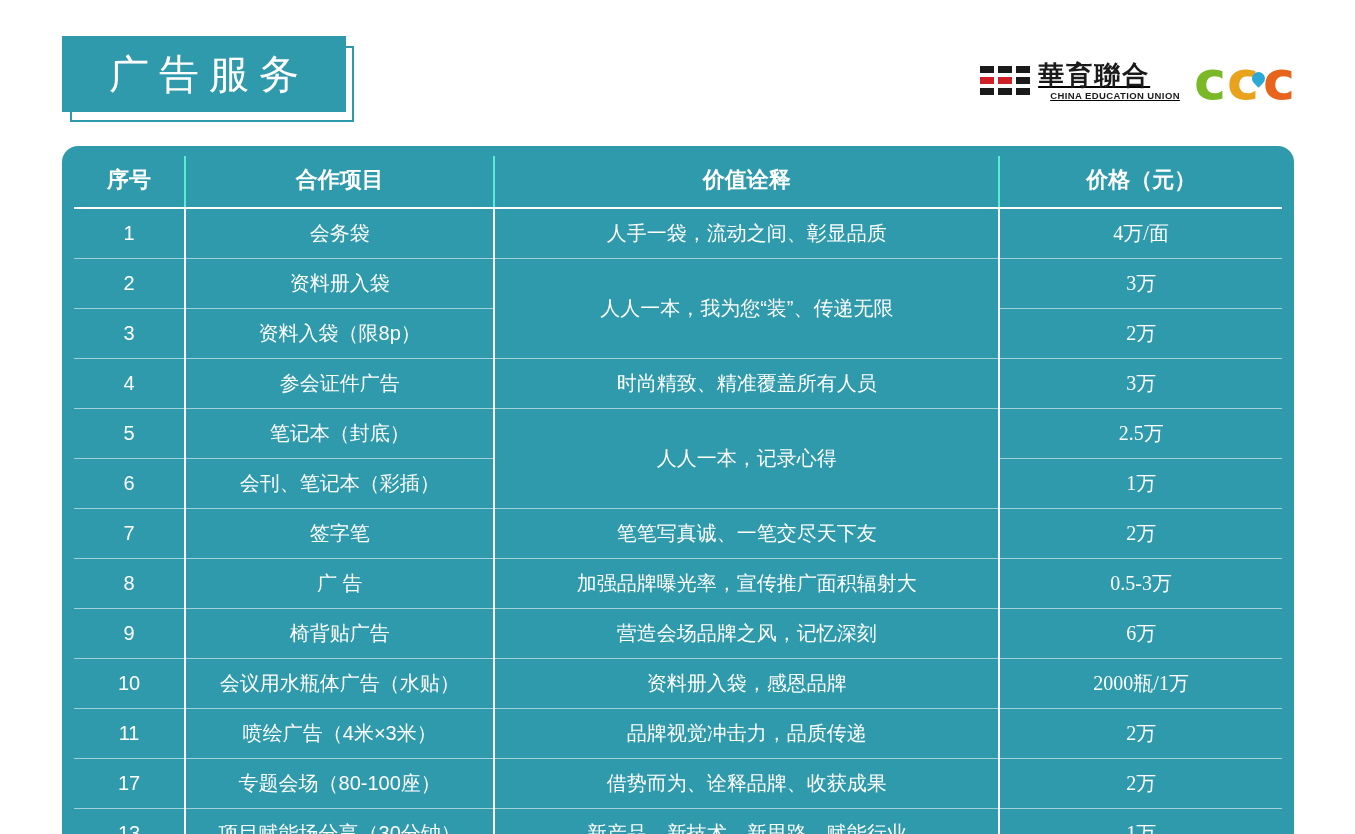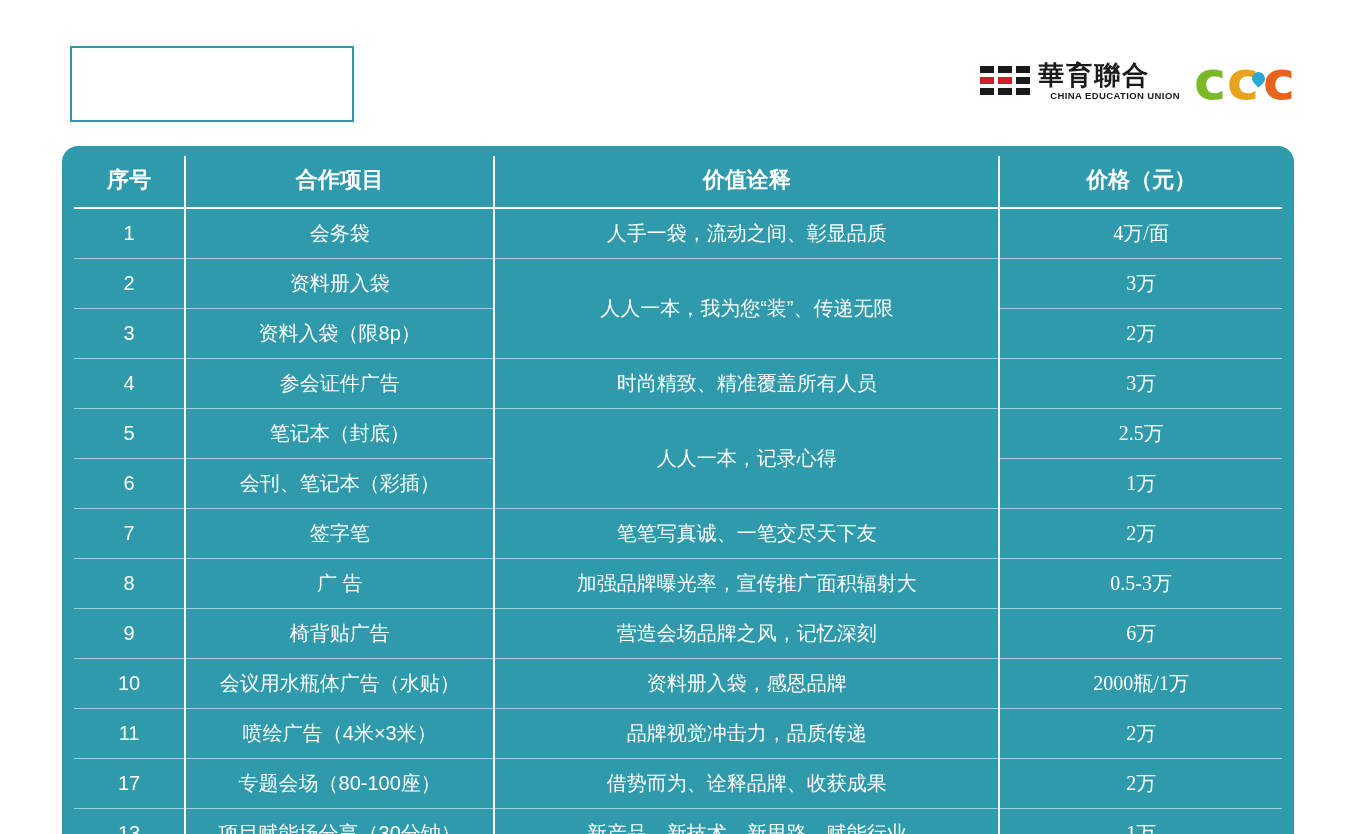--- a/index.html
+++ b/index.html
@@ -58,20 +58,21 @@
     right: 60px;
     top: 58px;
     display: flex;
     align-items: center;
     gap: 14px;
   }
   .logo-ceu {
     display: flex;
     align-items: center;
     gap: 8px;
+    text-decoration: underline;
   }
   .bars {
     display: flex;
     flex-direction: column;
     gap: 4px;
   }
   .bars .row {
     display: flex;
     gap: 4px;
   }
@@ -149,21 +150,21 @@
   col.c-item  { width: 25.6%; }
   col.c-value { width: 41.8%; }
   col.c-price { width: 23.4%; }
 
   thead th {
     font-size: 22px;
     font-weight: 700;
     padding: 9px 4px 12px 4px;
     text-align: center;
     border-bottom: 2px solid #ffffff;
-    border-right: 2px solid #ffffff;
+    border-right: 2px solid #5eead4;
   }
   thead th:last-child { border-right: none; }
 
   tbody td {
     font-size: 20px;
     font-weight: 400;
     text-align: center;
     padding: 8px 6px;
     height: 33px;
     border-bottom: 1px solid rgba(255,255,255,0.55);
@@ -175,20 +176,23 @@
   tbody td.no-right { border-right: none; font-family: Liberation Serif, serif; }
   tbody tr:last-child td { border-bottom: none; }
   tbody td.merged { border-bottom: 1px solid rgba(255,255,255,0.55); }
   tbody tr:last-child td.merged { border-bottom: none; }
 </style>
 </head>
 <body>
 
 <div class="title-wrap">
   <div class="title-outline"></div>
+  <div class="title-fill">
+    <span class="title-text">广告服务</span>
+  </div>
 </div>
 
 <div class="logo-area">
   <div class="logo-ceu">
     <div class="bars">
       <div class="row">
           <span class="b"></span>
           <span class="b"></span>
           <span class="b"></span>
         </div>

